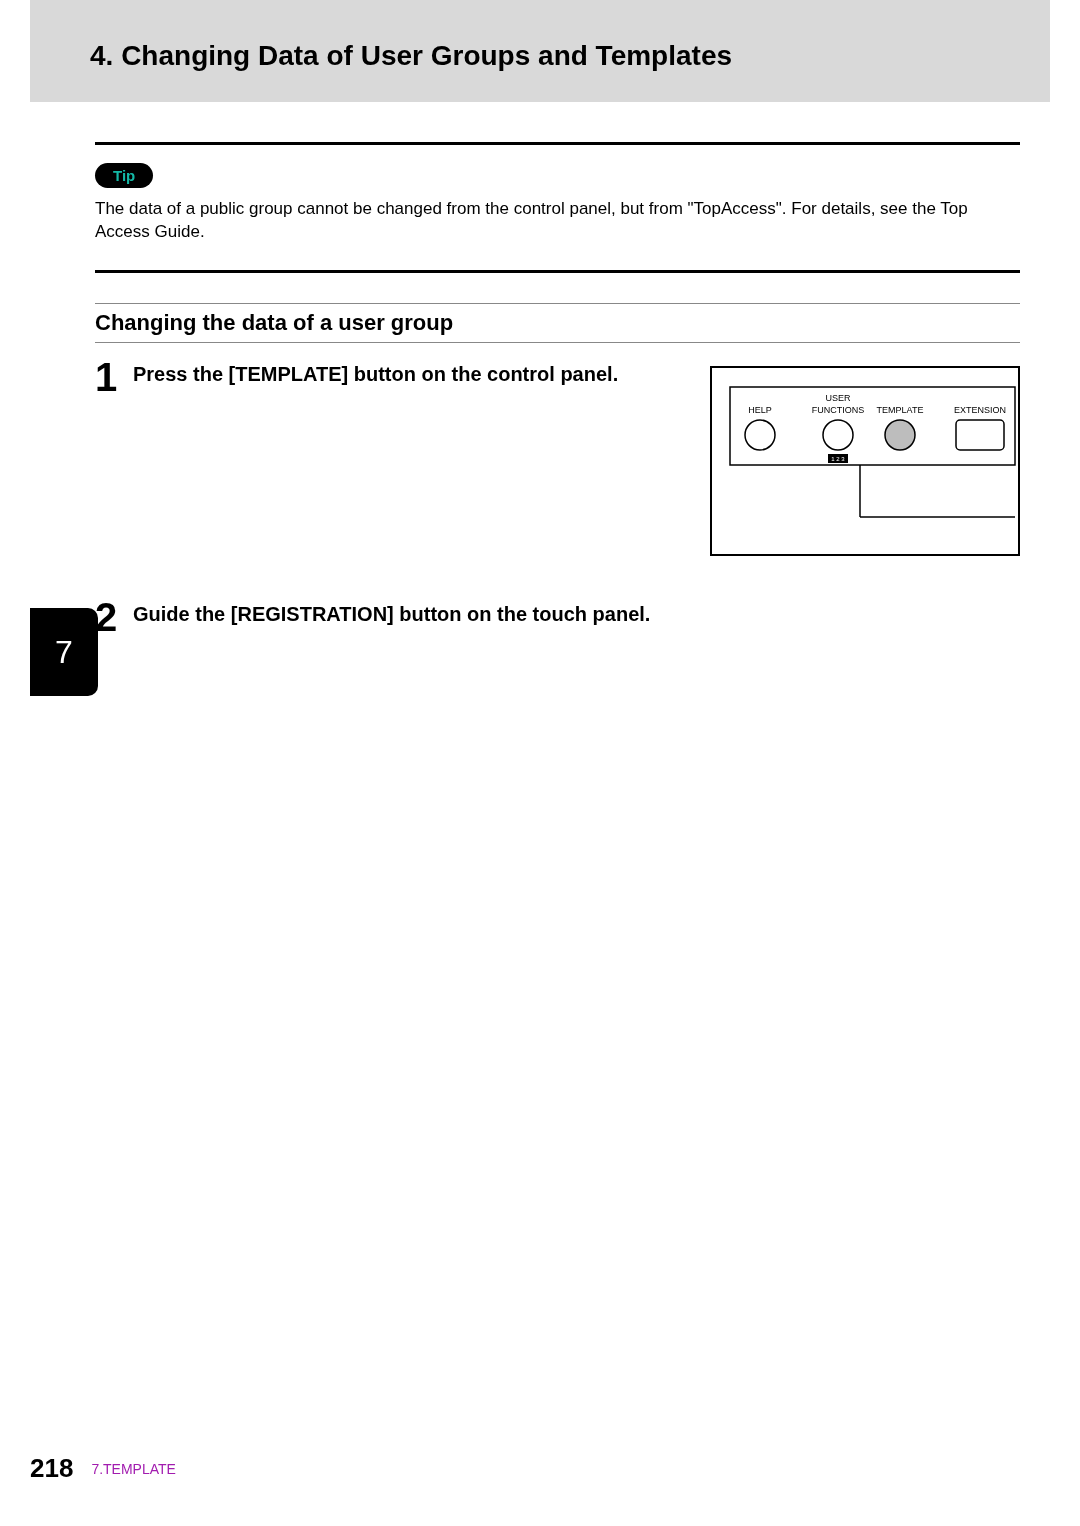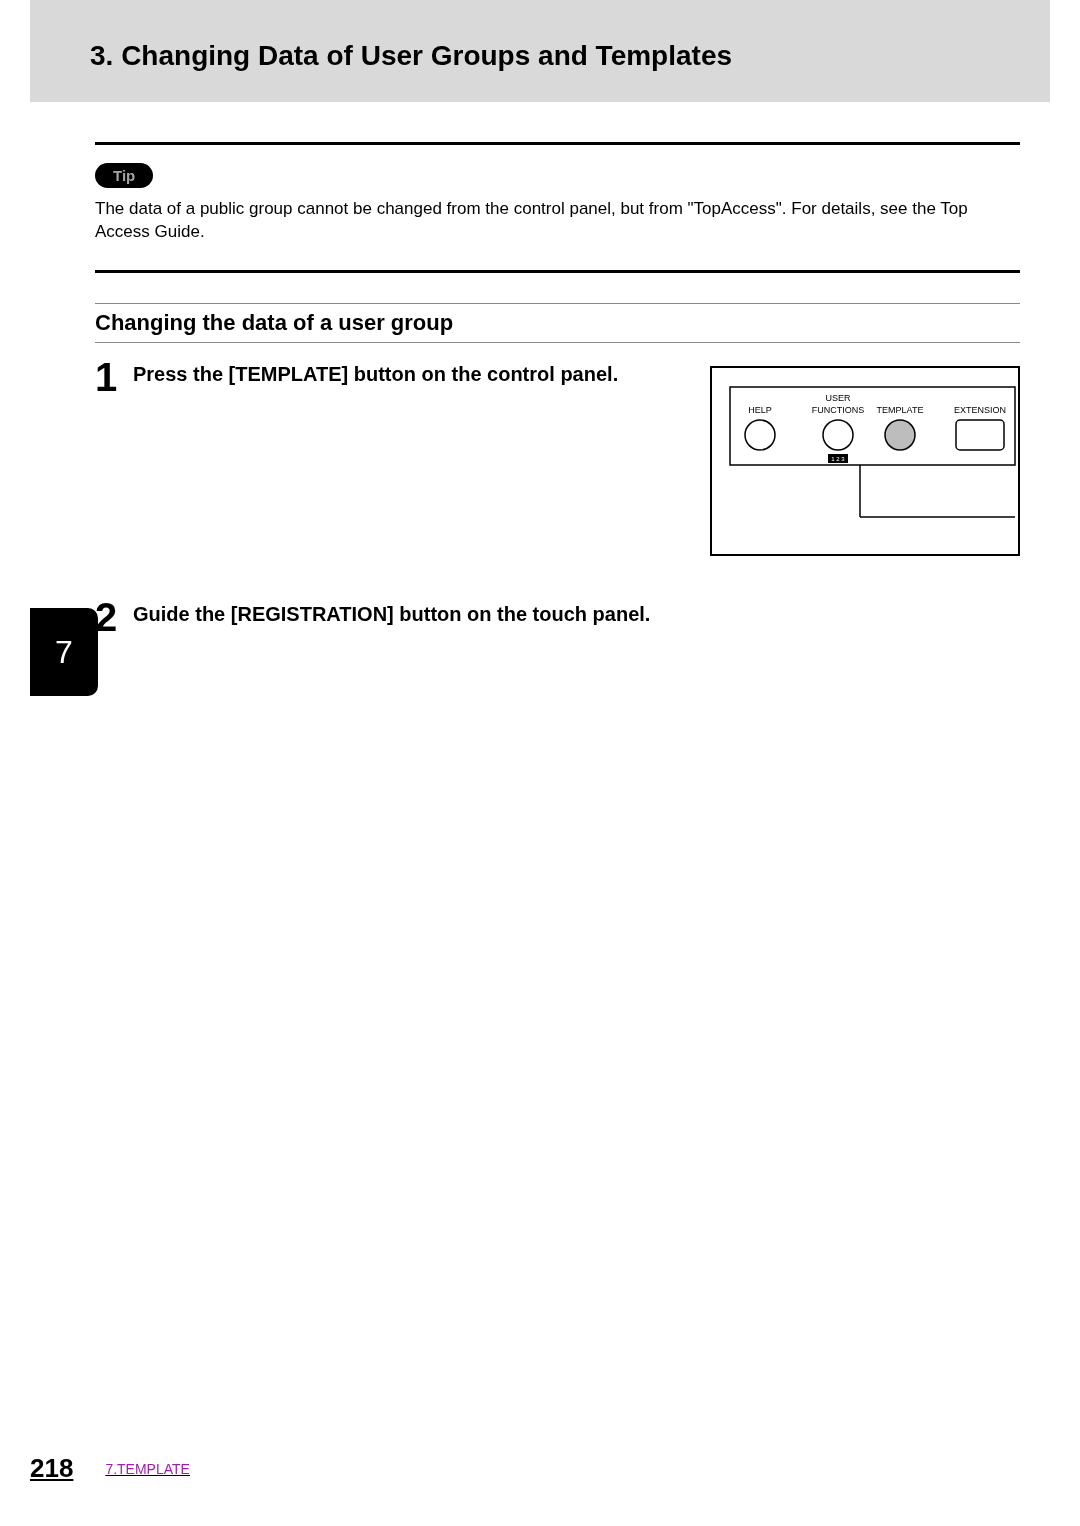--- a/index.html
+++ b/index.html
@@ -31,21 +31,21 @@
     border-top: 1px solid #888;
   }
   .intro-text {
     font-size: 17px;
     line-height: 1.35;
     margin-bottom: 30px;
   }
   .tip-pill {
     display: inline-block;
     background: #000;
-    color: #a3a3a3;
+    color: #14b8a6;
     font-size: 15px;
     font-weight: bold;
     border-radius: 14px;
     padding: 4px 18px;
     margin-bottom: 10px;
   }
   .tip-text {
     font-size: 17px;
     line-height: 1.35;
     margin-bottom: 26px;
@@ -102,40 +102,39 @@
     justify-content: center;
     border-top-right-radius: 10px;
     border-bottom-right-radius: 10px;
   }
   .footer {
     position: absolute;
     bottom: 42px;
     left: 30px;
     display: flex;
     align-items: center;
-    gap: 32px;
-    text-decoration: underline;
+    gap: 18px;
   }
   .page-number {
     font-size: 26px;
     font-weight: bold;
   }
   .footer-chapter {
     font-size: 14px;
     color: #a21caf;
   }
   .step2 {
     margin-top: 40px;
   }
 </style>
 </head>
 <body>
 
 <div class="header-band">
-  <div class="header-title">3. Changing Data of User Groups and Templates</div>
+  <div class="header-title">4. Changing Data of User Groups and Templates</div>
 </div>
 
 <div class="content">
 
   <div class="rule-thick"></div>
 
 
   <div>
     <div class="tip-pill">Tip</div>
     <div class="tip-text">The data of a public group cannot be changed from the control panel, but from "TopAccess". For details, see the Top Access Guide.</div>

